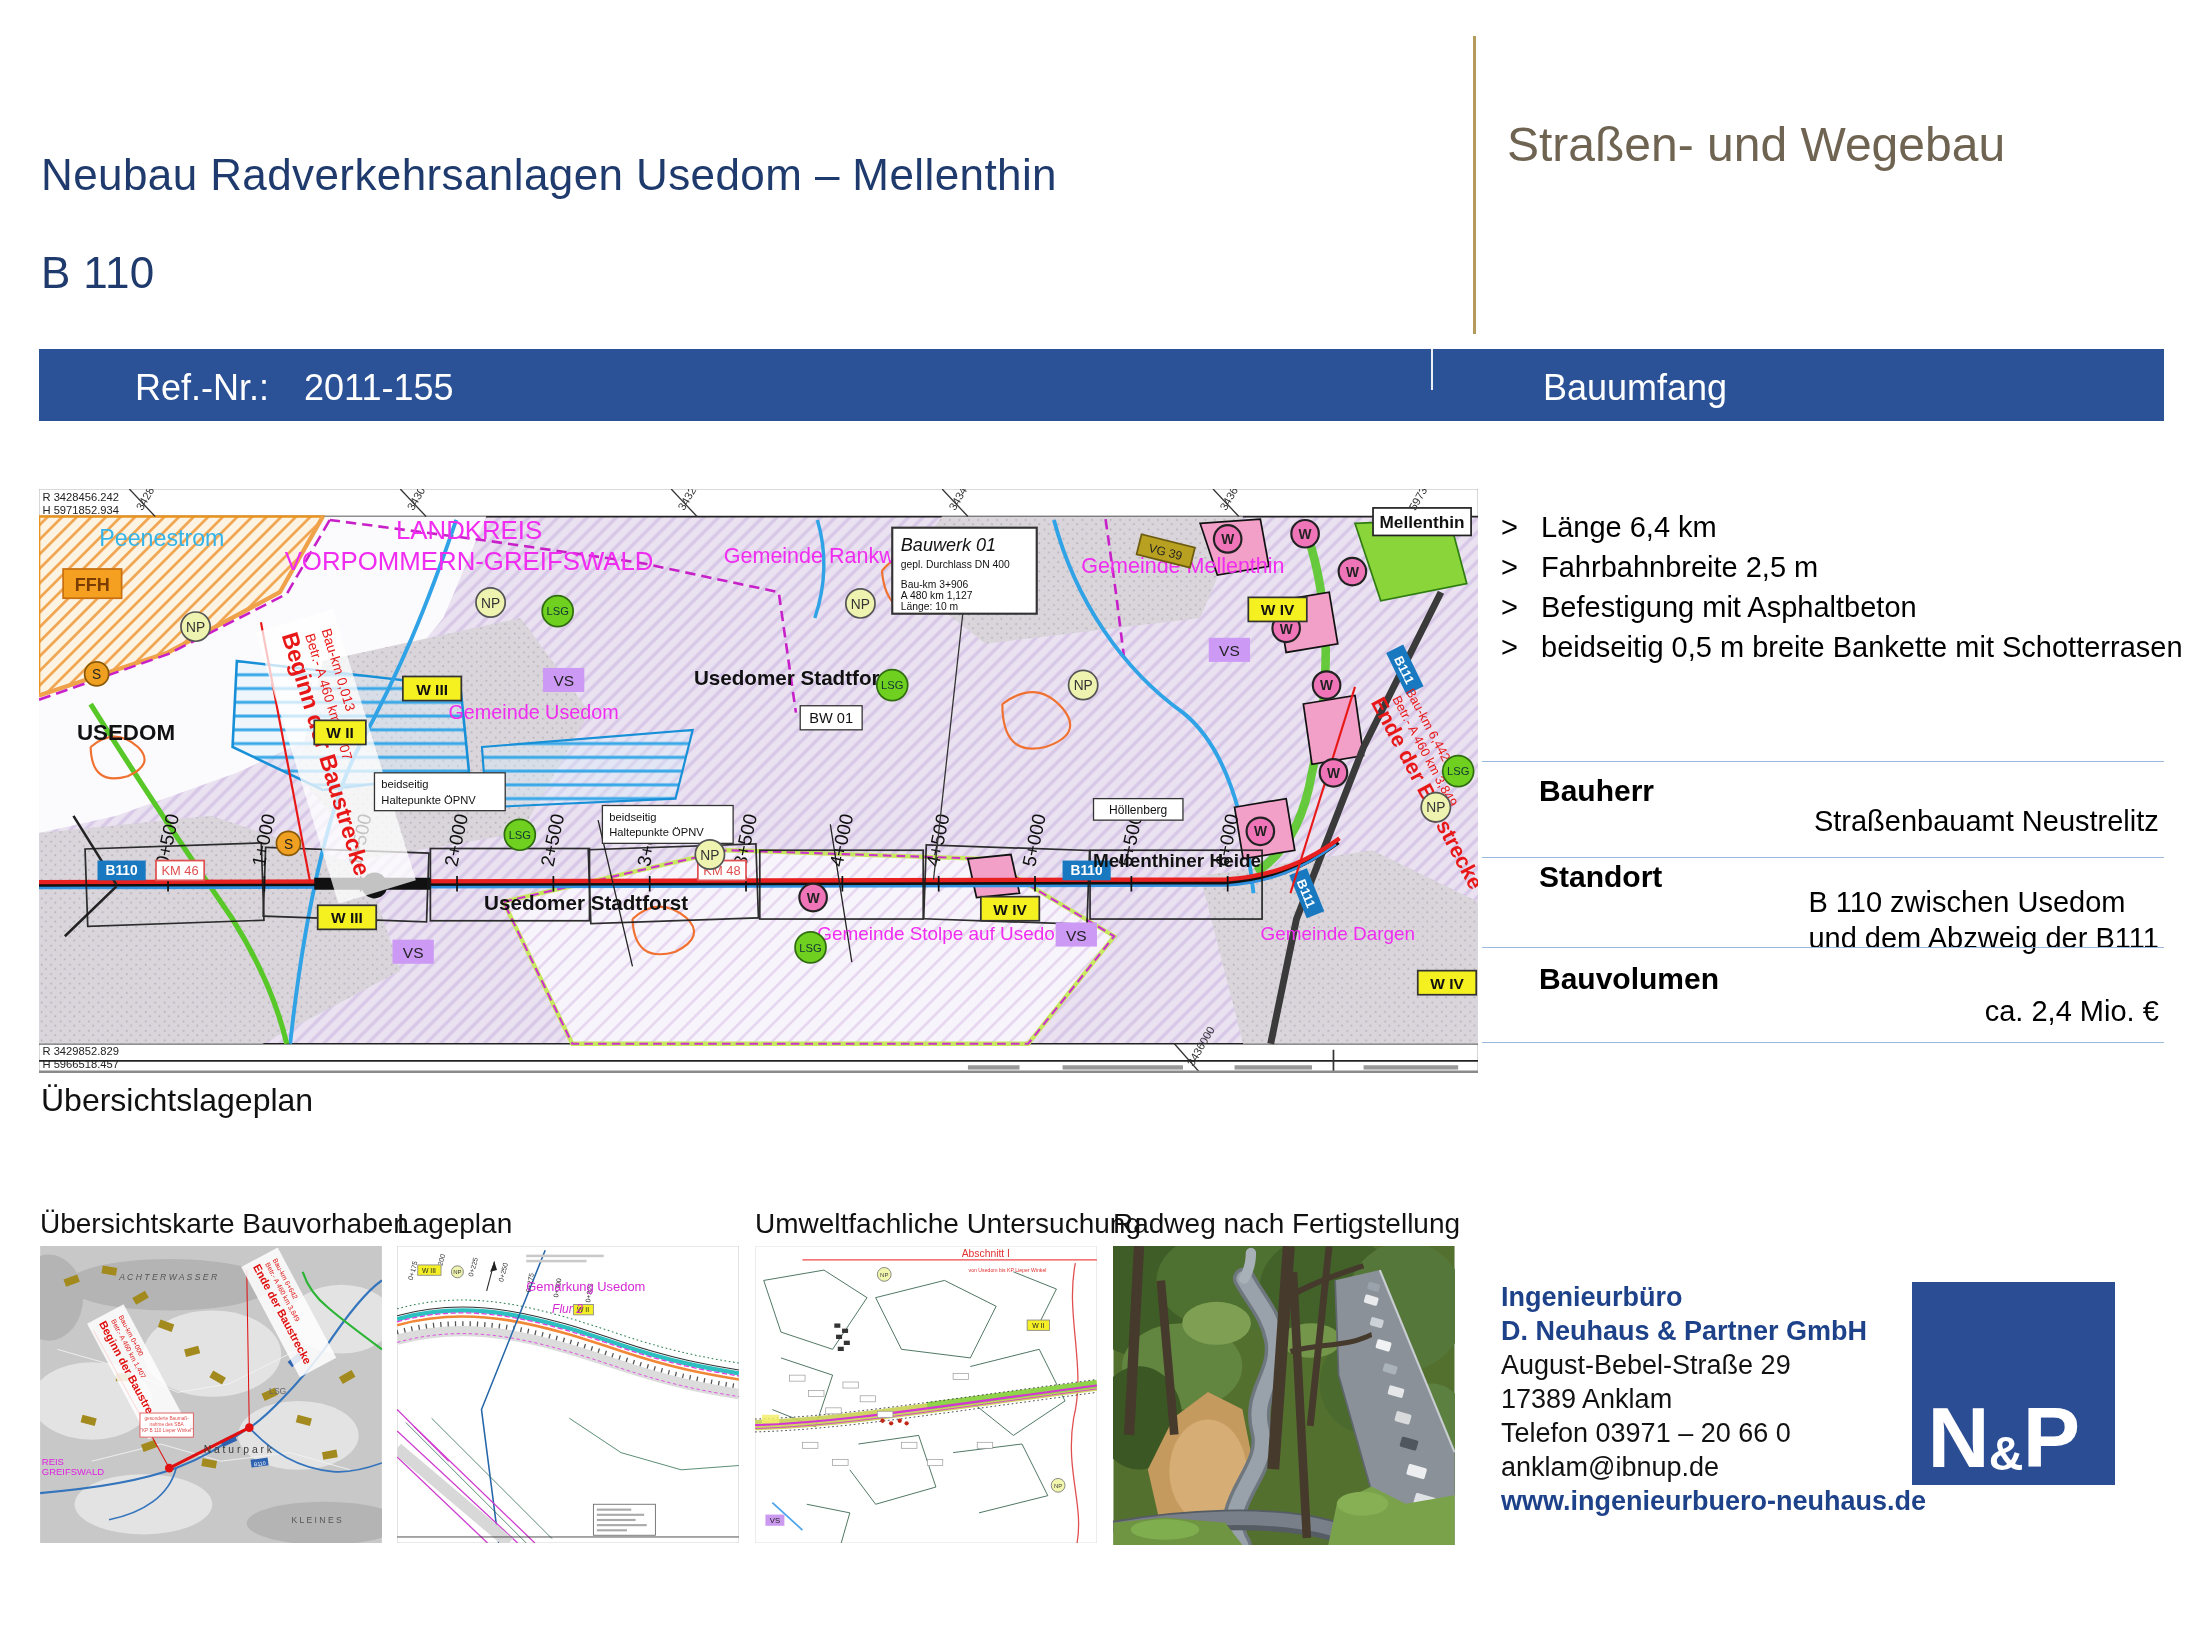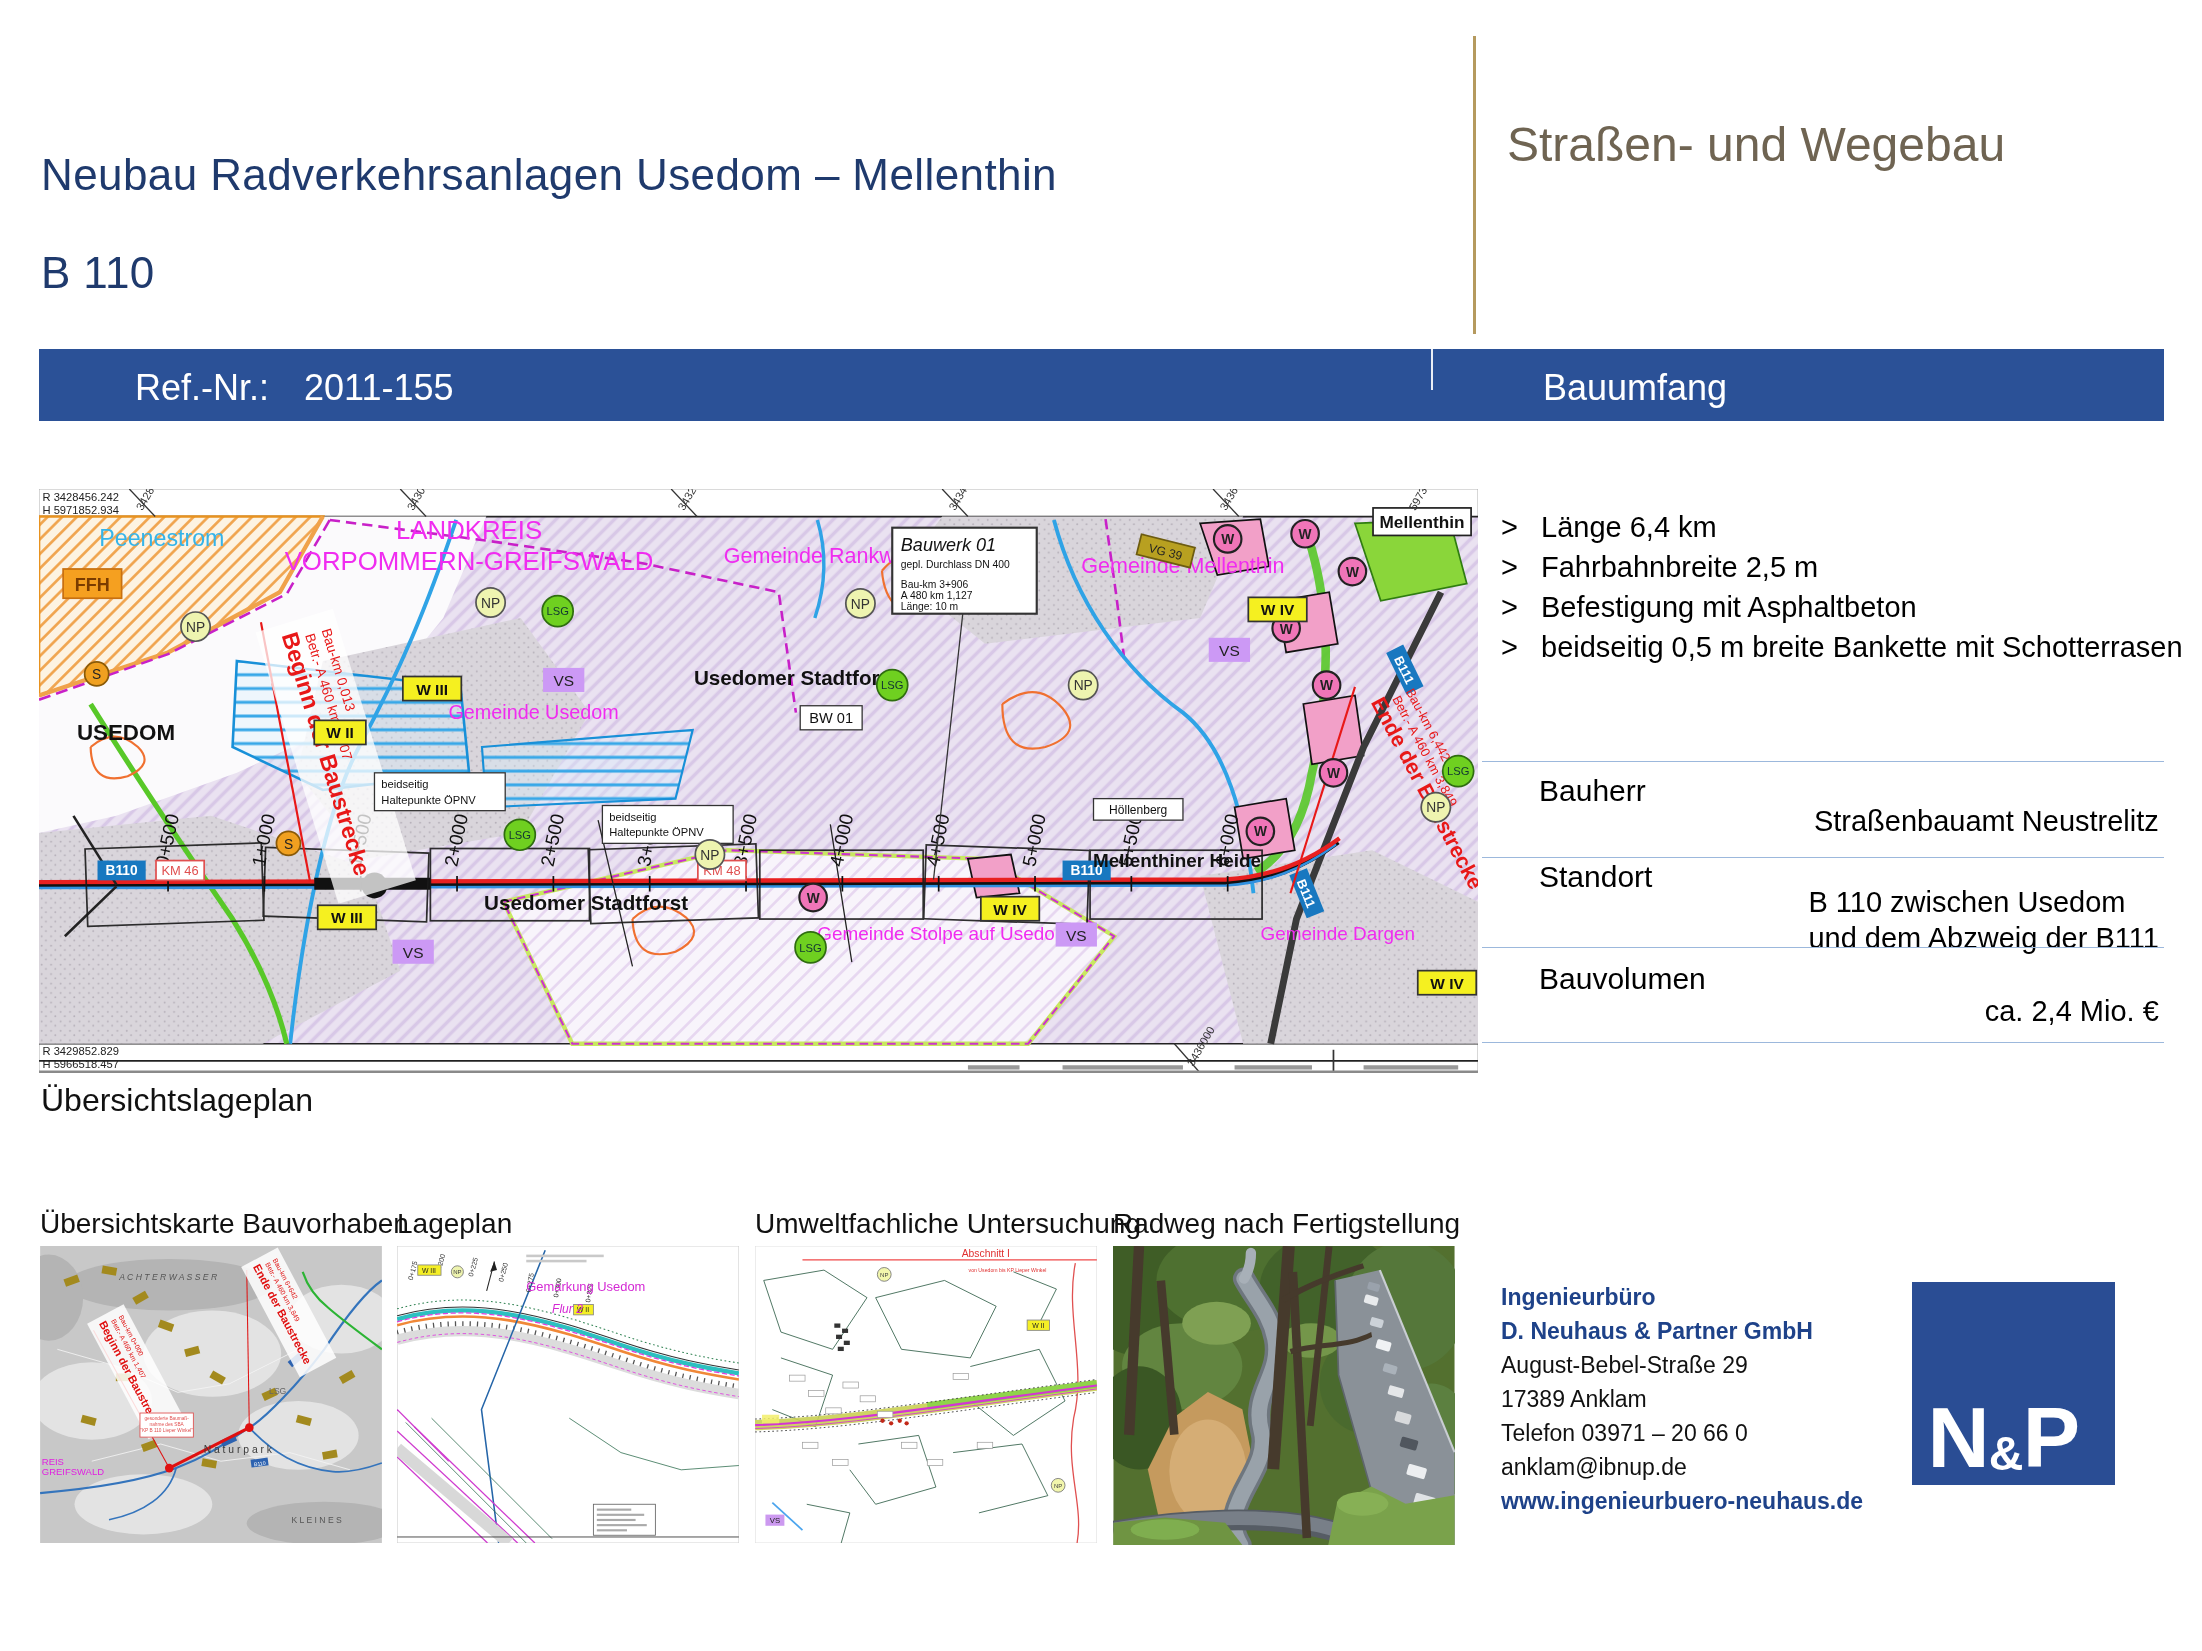--- a/index.html
+++ b/index.html
@@ -27,29 +27,29 @@
 
   
   #scope{left:1501px;top:511px;font-size:29px;color:#000}
   .bullet-row{height:40px;display:flex;align-items:flex-start;white-space:nowrap}
   .chev{width:40px}
 
   
   #details{left:1482px;top:761px;width:682px}
   .drow{position:relative;border-top:1.7px solid #9cb8dc}
   .drow.last{border-bottom:1.7px solid #9cb8dc}
-  .dlabel{position:absolute;left:57px;font-size:30px;font-weight:normal;color:#000;white-space:nowrap}
+  .dlabel{position:absolute;left:57px;font-size:30px;font-weight:bold;color:#000;white-space:nowrap}
   .dvalue{position:absolute;right:5.2px;font-size:29px;line-height:36px;color:#000;white-space:nowrap}
 
   
   .thumb-cap{top:1208px;font-size:28px;color:#111;white-space:nowrap}
   .thumb{top:1246px;width:342px;height:299px;overflow:hidden}
 
   
-  #company{left:1501px;top:1280px;font-size:23px;line-height:34px;color:#111;white-space:nowrap}
+  #company{left:1501px;top:1280px;font-size:27px;line-height:34px;color:#111;white-space:nowrap}
   .co-strong{font-weight:bold;color:#1e4289}
   #logo{left:1912px;top:1282px;width:203px;height:203px;background:#2a4d94}
   #logo-text{position:absolute;left:15.5px;bottom:10.3px;color:#fff;font-weight:bold;
              display:flex;align-items:flex-end;letter-spacing:-1.7px}
   #logo-n,#logo-p{font-size:86px;line-height:76px}
   #logo-amp{font-size:48px;line-height:43px;margin:0 0.9px}
 
   svg text{font-family:"Liberation Sans",sans-serif}
 </style>
 </head>

